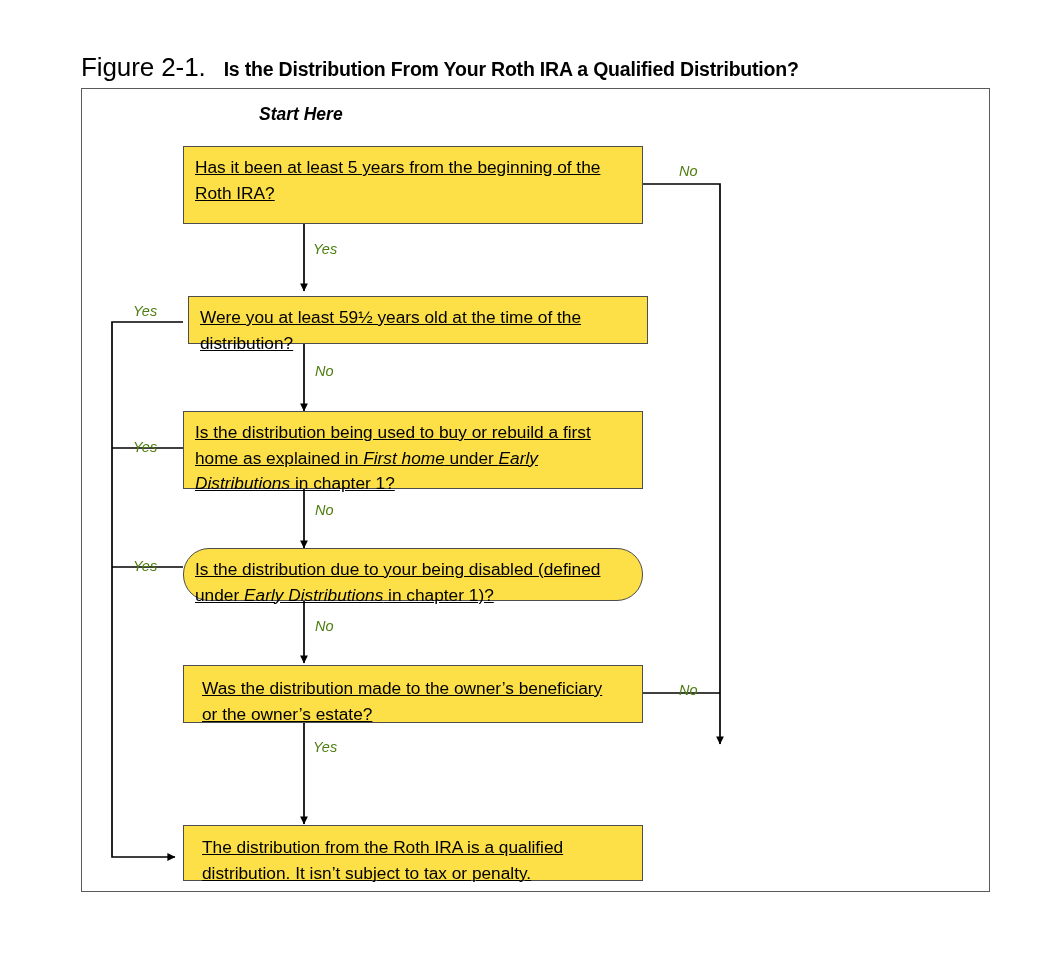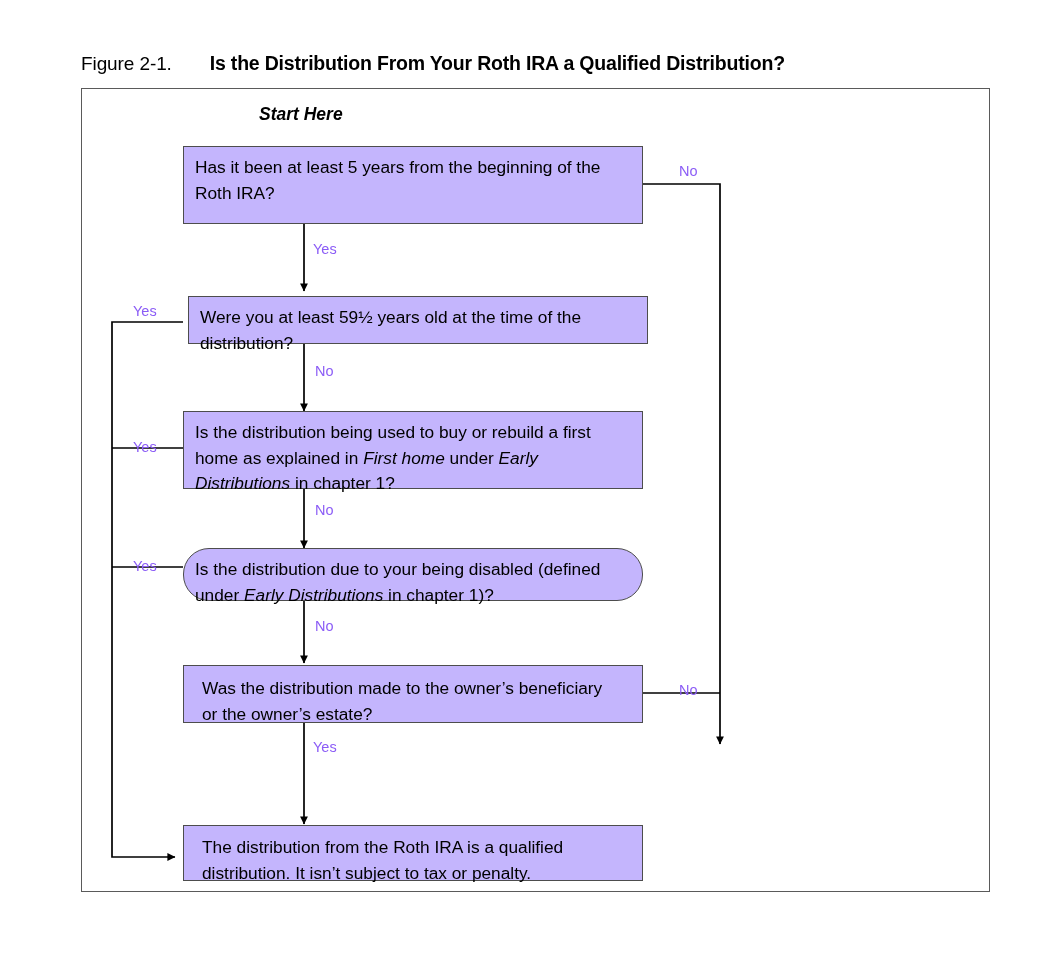--- a/index.html
+++ b/index.html
@@ -20,28 +20,28 @@
   #figure-caption {
     position: absolute;
     left: 81px;
     top: 52px;
     height: 30px;
     display: flex;
     align-items: baseline;
     white-space: nowrap;
   }
   #figure-caption .fig-label {
-    font-size: 19px;
+    font-size: 26px;
     font-weight: normal;
     letter-spacing: -0.1px;
   }
   #figure-caption .fig-title {
     font-size: 19.5px;
     font-weight: bold;
-    margin-left: 38px;
+    margin-left: 18px;
     letter-spacing: -0.2px;
   }
 
   
   #chart-frame {
     position: absolute;
     left: 81px;
     top: 88px;
     width: 909px;
     height: 804px;
@@ -64,39 +64,41 @@
     top: 0;
     width: 1064px;
     height: 970px;
     pointer-events: none;
   }
 
   
   .flow-box {
     position: absolute;
     border: 1.2px solid #4d4d4d;
-    background: #c4b5fd;
+    background: #fde047;
     box-sizing: border-box;
     font-size: 17.3px;
     line-height: 25.5px;
     color: #000000;
     padding: 8px 10px 8px 11px;
+    text-decoration: underline;
   }
   .flow-box .boxtext {
     display: block;
   }
   .flow-box em {
     font-style: italic;
   }
 
   
   .edge-label {
     position: absolute;
     font-size: 14.5px;
-    color: #8b5cf6;
+    font-style: italic;
+    color: #4d7c0f;
     white-space: nowrap;
     line-height: 16px;
   }
 
   
   #start-here {
     position: absolute;
     left: 259px;
     top: 104px;
     font-size: 17.5px;

